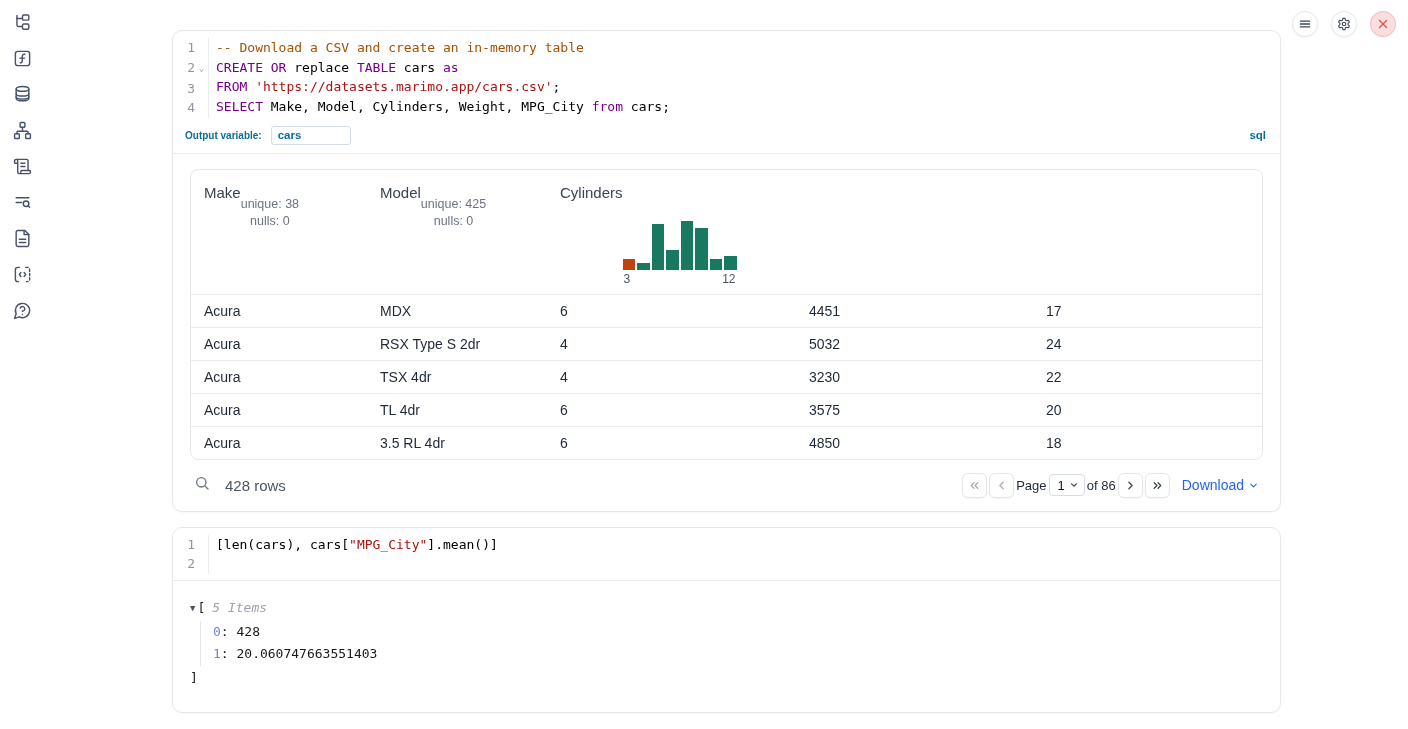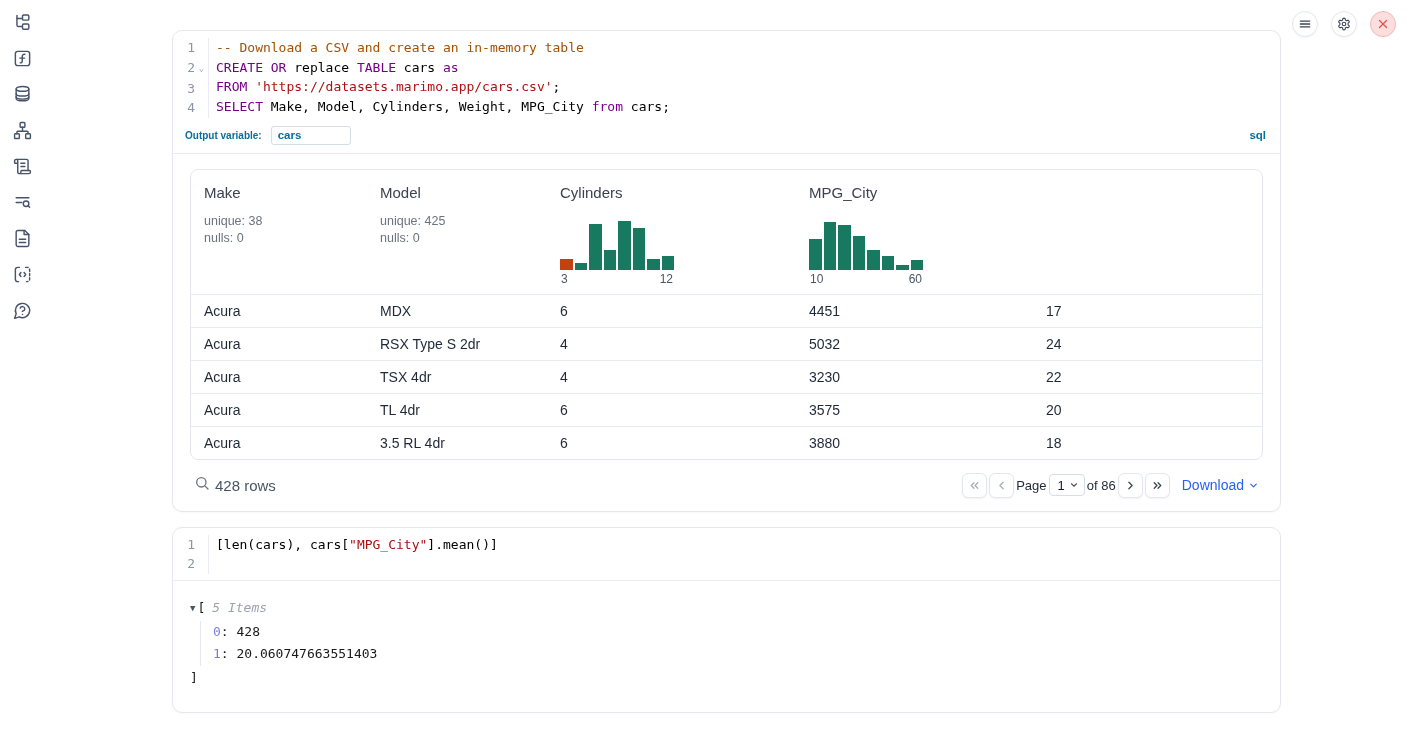--- a/index.html
+++ b/index.html
@@ -48,37 +48,37 @@
   .ov-input { width:80px; height:19px; border:1px solid #d5dce4; border-radius:3px;
               padding:0 6px; font-size:11.5px; font-weight:bold; color:var(--accent);
               font-family:"Liberation Sans", sans-serif; }
   .lang-badge { font-size:11.5px; font-weight:bold; color:var(--accent); }
 
   
   .output-area { padding:15px 17px 13px 17px; }
   .data-table { border:1px solid #e4e8ed; border-radius:8px; overflow:hidden; }
   .t-grid { display:grid; grid-template-columns:176px 180px 249px 237px 1fr; }
   .t-header { min-height:124px; }
-  .th-cell { padding:14px 8px 8px 13px; display:flex; flex-direction:column; }
+  .th-cell { padding:14px 8px 8px 13px; display:flex; flex-direction:row;text-align:center; }
   .th-label { font-size:15px; color:#3a4352; }
   .th-stats { margin-top:12px; font-size:12.5px; color:#6b7280; line-height:17px; }
   .hist { margin-top:auto; width:114px; }
   .hist-bars { display:flex; align-items:flex-end; gap:2px; height:50px; }
   .hist-bars .bar { flex:1; background:var(--hist-teal); }
   .hist-bars .bar.orange { background:var(--hist-orange); }
   .hist-labels { display:flex; justify-content:space-between; font-size:12px;
                  color:#4b5563; margin-top:2px; padding:0 1px; }
   .t-row { border-top:1px solid #e8ebef; height:33px; align-items:center;
            font-size:14px; color:#1f2937; cursor:default; }
   .t-row .td { padding-left:13px; overflow:hidden; white-space:nowrap; }
 
   
   .table-footer { display:flex; justify-content:space-between; align-items:center;
                   margin-top:13px; padding:0 4px; }
-  .tf-left { display:flex; align-items:center; gap:5px; color:#4b5563; }
+  .tf-left { display:flex; align-items:center; gap:15px; color:#4b5563; }
   .tf-left svg { width:16px; height:16px; color:#6b7280; }
   .rowcount { font-size:15px; }
   .tf-right { display:flex; align-items:center; gap:2px; }
   .pg-btn { width:25px; height:25px; border-radius:6px; border:1px solid #e3e7ec;
             background:#fff; box-shadow:0 1px 2px rgba(0,0,0,.05); cursor:pointer;
             display:flex; align-items:center; justify-content:center; color:#3c4654; }
   .pg-btn svg { width:13px; height:13px; }
   .pg-btn.dim { color:#a5aebb; }
   .pg-label { font-size:13px; color:#1f2937; }
   .pg-select { display:inline-flex; align-items:center; gap:4px; height:22px; padding:0 5px 0 8px;
@@ -261,39 +261,20 @@
                   <div class="bar" style="height: 42px;"></div>
                   <div class="bar" style="height: 11px;"></div>
                   <div class="bar" style="height: 14px;"></div>
                 </div>
                 <div class="hist-labels">
                   <span>3</span>
                   <span>12</span>
                 </div>
               </div>
             </div>
-            <div class="th-cell">
-              <div class="th-label">MPG_City</div>
-              <div class="hist">
-                <div class="hist-bars">
-                  <div class="bar" style="height: 31px;"></div>
-                  <div class="bar" style="height: 48px;"></div>
-                  <div class="bar" style="height: 45px;"></div>
-                  <div class="bar" style="height: 34px;"></div>
-                  <div class="bar" style="height: 20px;"></div>
-                  <div class="bar" style="height: 14px;"></div>
-                  <div class="bar" style="height: 5px;"></div>
-                  <div class="bar" style="height: 10px;"></div>
-                </div>
-                <div class="hist-labels">
-                  <span>10</span>
-                  <span>60</span>
-                </div>
-              </div>
-            </div>
           </div>
         <div id="table-body">
             <div class="t-grid t-row">
               <div class="td">Acura</div>
               <div class="td">MDX</div>
               <div class="td">6</div>
               <div class="td">4451</div>
               <div class="td">17</div>
             </div>
             <div class="t-grid t-row">
@@ -314,21 +295,21 @@
               <div class="td">Acura</div>
               <div class="td">TL 4dr</div>
               <div class="td">6</div>
               <div class="td">3575</div>
               <div class="td">20</div>
             </div>
             <div class="t-grid t-row">
               <div class="td">Acura</div>
               <div class="td">3.5 RL 4dr</div>
               <div class="td">6</div>
-              <div class="td">3880</div>
+              <div class="td">4850</div>
               <div class="td">18</div>
             </div>
           </div>
       </div>
       <div class="table-footer">
         <div class="tf-left">
           <span>
             <svg viewBox="0 0 24 24" fill="none" stroke="currentColor" stroke-width="2" stroke-linecap="round">
                 <circle cx="11" cy="11" r="7"></circle>
                 <path d="m21 21-4.3-4.3"></path>

